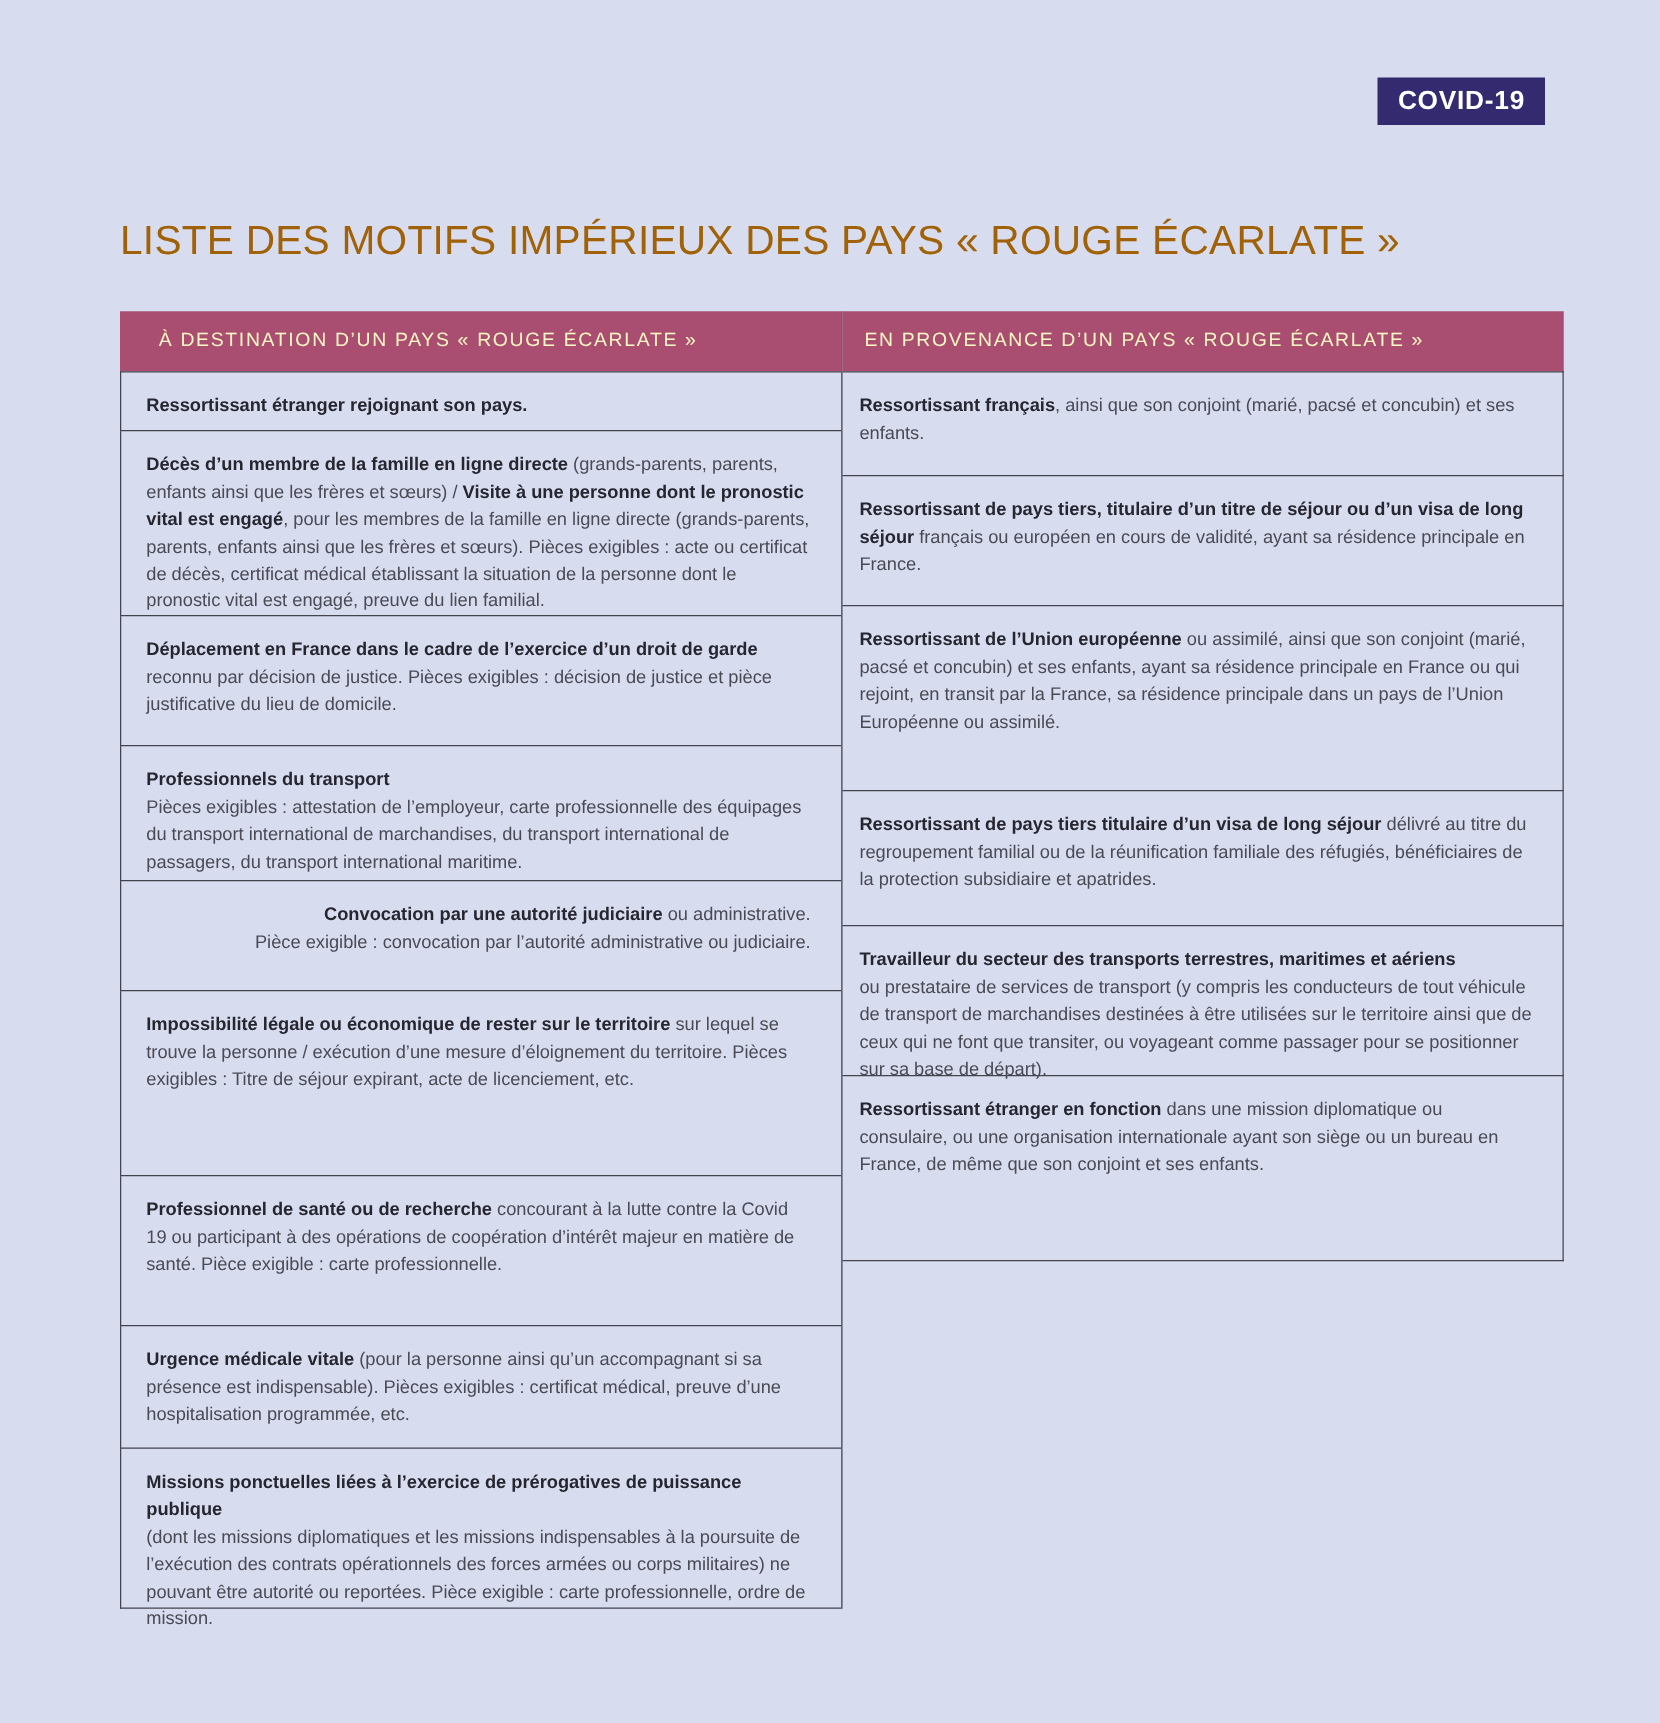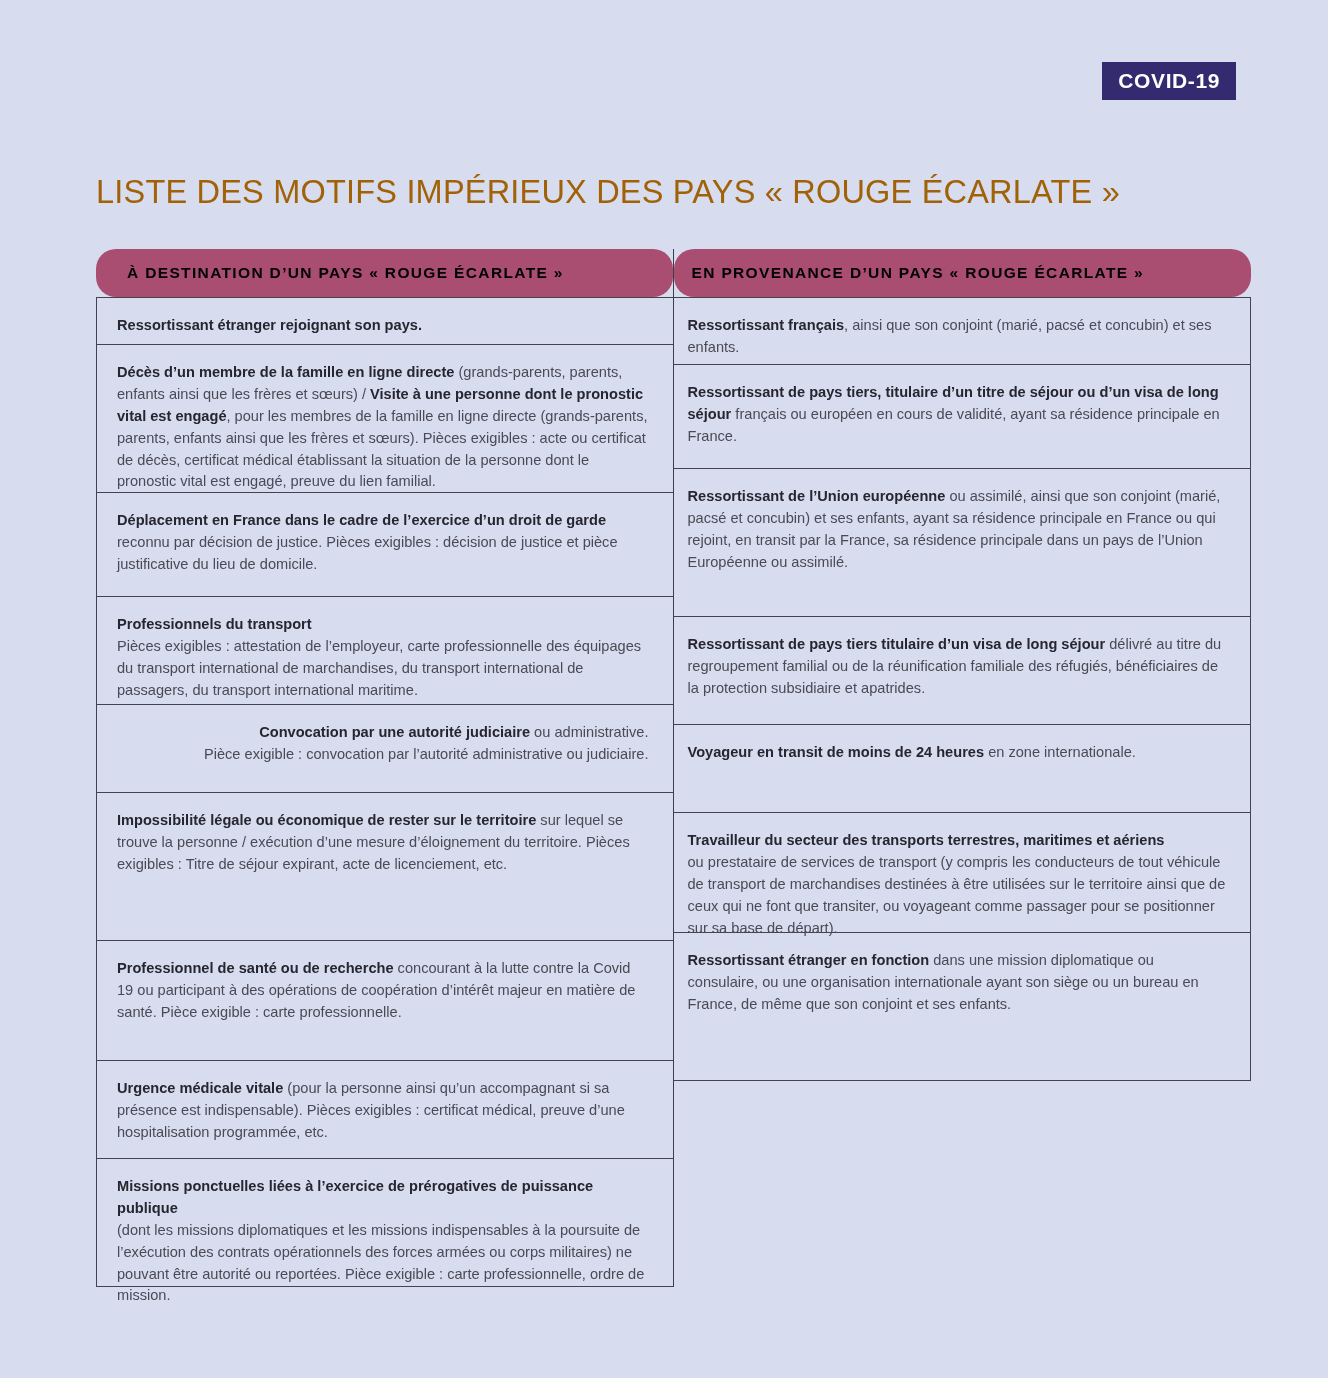--- a/index.html
+++ b/index.html
@@ -55,30 +55,29 @@
   .col{
     width:577.5px;
     box-sizing:border-box;
     display:flex;
     flex-direction:column;
   }
   .col-left{ border-right:1px solid #3c3c4a; }
 
   .col-head{
     background:#a94d71;
-    color:#000000;
-    font-weight:bold;
+    color:#fef9c3;
+    font-weight:normal;
     font-size:15.5px;
     letter-spacing:1.35px;
     height:48px;
     display:flex;
     align-items:center;
     box-sizing:border-box;
     padding:0 18px;
-    border-radius:20px;
   }
   .col-head.left{ padding-left:31px; }
   .col-head.right{ padding-left:18px; }
 
   .cell{
     box-sizing:border-box;
     border-bottom:1px solid #43434f;
     border-left:1px solid #43434f;
     padding:17px 24px 15px 20px;
     font-size:14.6px;
@@ -134,34 +133,31 @@
         </div>
         <div class="cell" style="height: 128px;">
           <p><b>Missions ponctuelles liées à l’exercice de prérogatives de puissance publique</b></p>
           <p>(dont les missions diplomatiques et les missions indispensables à la poursuite de l’exécution des contrats opérationnels des forces armées ou corps militaires) ne pouvant être autorité ou reportées. Pièce exigible : carte professionnelle, ordre de mission.</p>
         </div>
       </div>
   </div>
   <div class="col col-right">
     <div class="col-head right">EN PROVENANCE D’UN PAYS « ROUGE ÉCARLATE »</div>
     <div id="right-cells">
-        <div class="cell first" style="height: 68px;">
+        <div class="cell first" style="height: 84px;">
           <p><b>Ressortissant français</b><span>, ainsi que son conjoint (marié, pacsé et concubin) et ses enfants.</span></p>
         </div>
         <div class="cell" style="height: 104px;">
           <p><b>Ressortissant de pays tiers, titulaire d’un titre de séjour ou d’un visa de long séjour</b><span> français ou européen en cours de validité, ayant sa résidence principale en France.</span></p>
         </div>
         <div class="cell" style="height: 148px;">
           <p><b>Ressortissant de l’Union européenne</b><span> ou assimilé, ainsi que son conjoint (marié, pacsé et concubin) et ses enfants, ayant sa résidence principale en France ou qui rejoint, en transit par la France, sa résidence principale dans un pays de l’Union Européenne ou assimilé.</span></p>
         </div>
         <div class="cell" style="height: 108px;">
           <p><b>Ressortissant de pays tiers titulaire d’un visa de long séjour</b><span> délivré au titre du regroupement familial ou de la réunification familiale des réfugiés, bénéficiaires de la protection subsidiaire et apatrides.</span></p>
-        </div>
-        <div class="cell" style="height: 88px;">
-          <p><b>Voyageur en transit de moins de 24 heures</b><span> en zone internationale.</span></p>
         </div>
         <div class="cell" style="height: 120px;">
           <p><b>Travailleur du secteur des transports terrestres, maritimes et aériens</b></p>
           <p>ou prestataire de services de transport (y compris les conducteurs de tout véhicule de transport de marchandises destinées à être utilisées sur le territoire ainsi que de ceux qui ne font que transiter, ou voyageant comme passager pour se positionner sur sa base de départ).</p>
         </div>
         <div class="cell" style="height: 148px;">
           <p><b>Ressortissant étranger en fonction</b><span> dans une mission diplomatique ou consulaire, ou une organisation internationale ayant son siège ou un bureau en France, de même que son conjoint et ses enfants.</span></p>
         </div>
       </div>
   </div>

